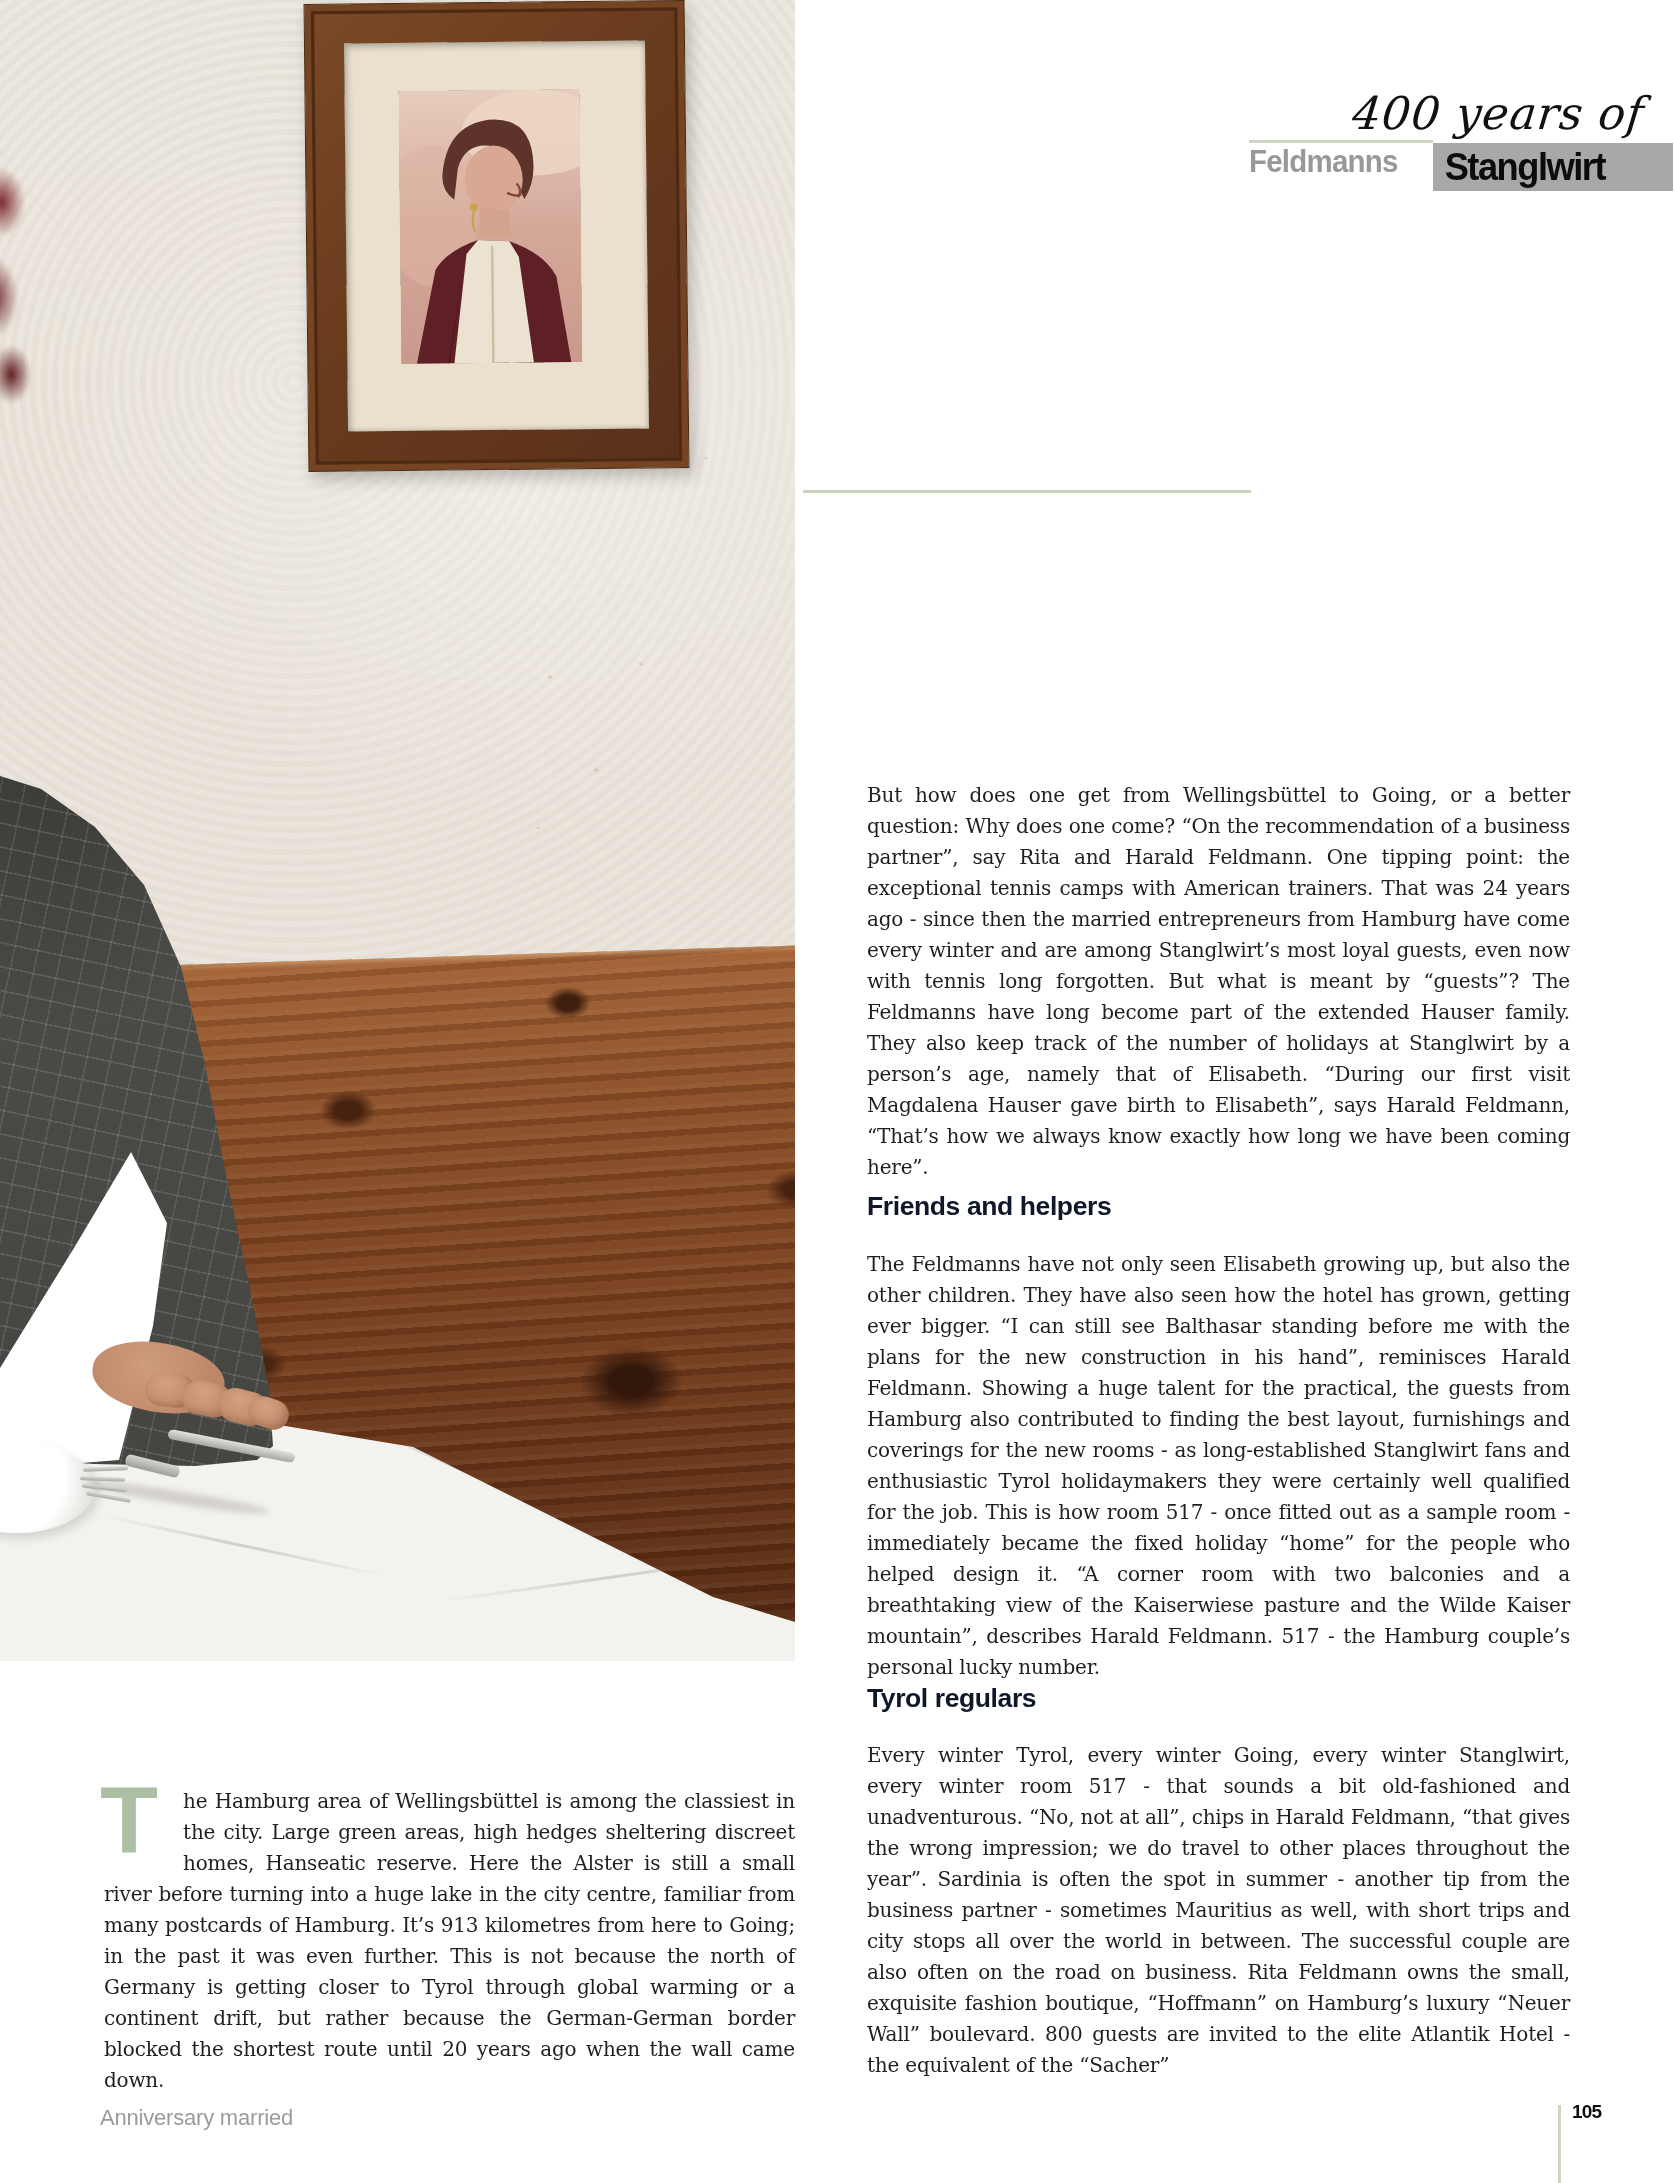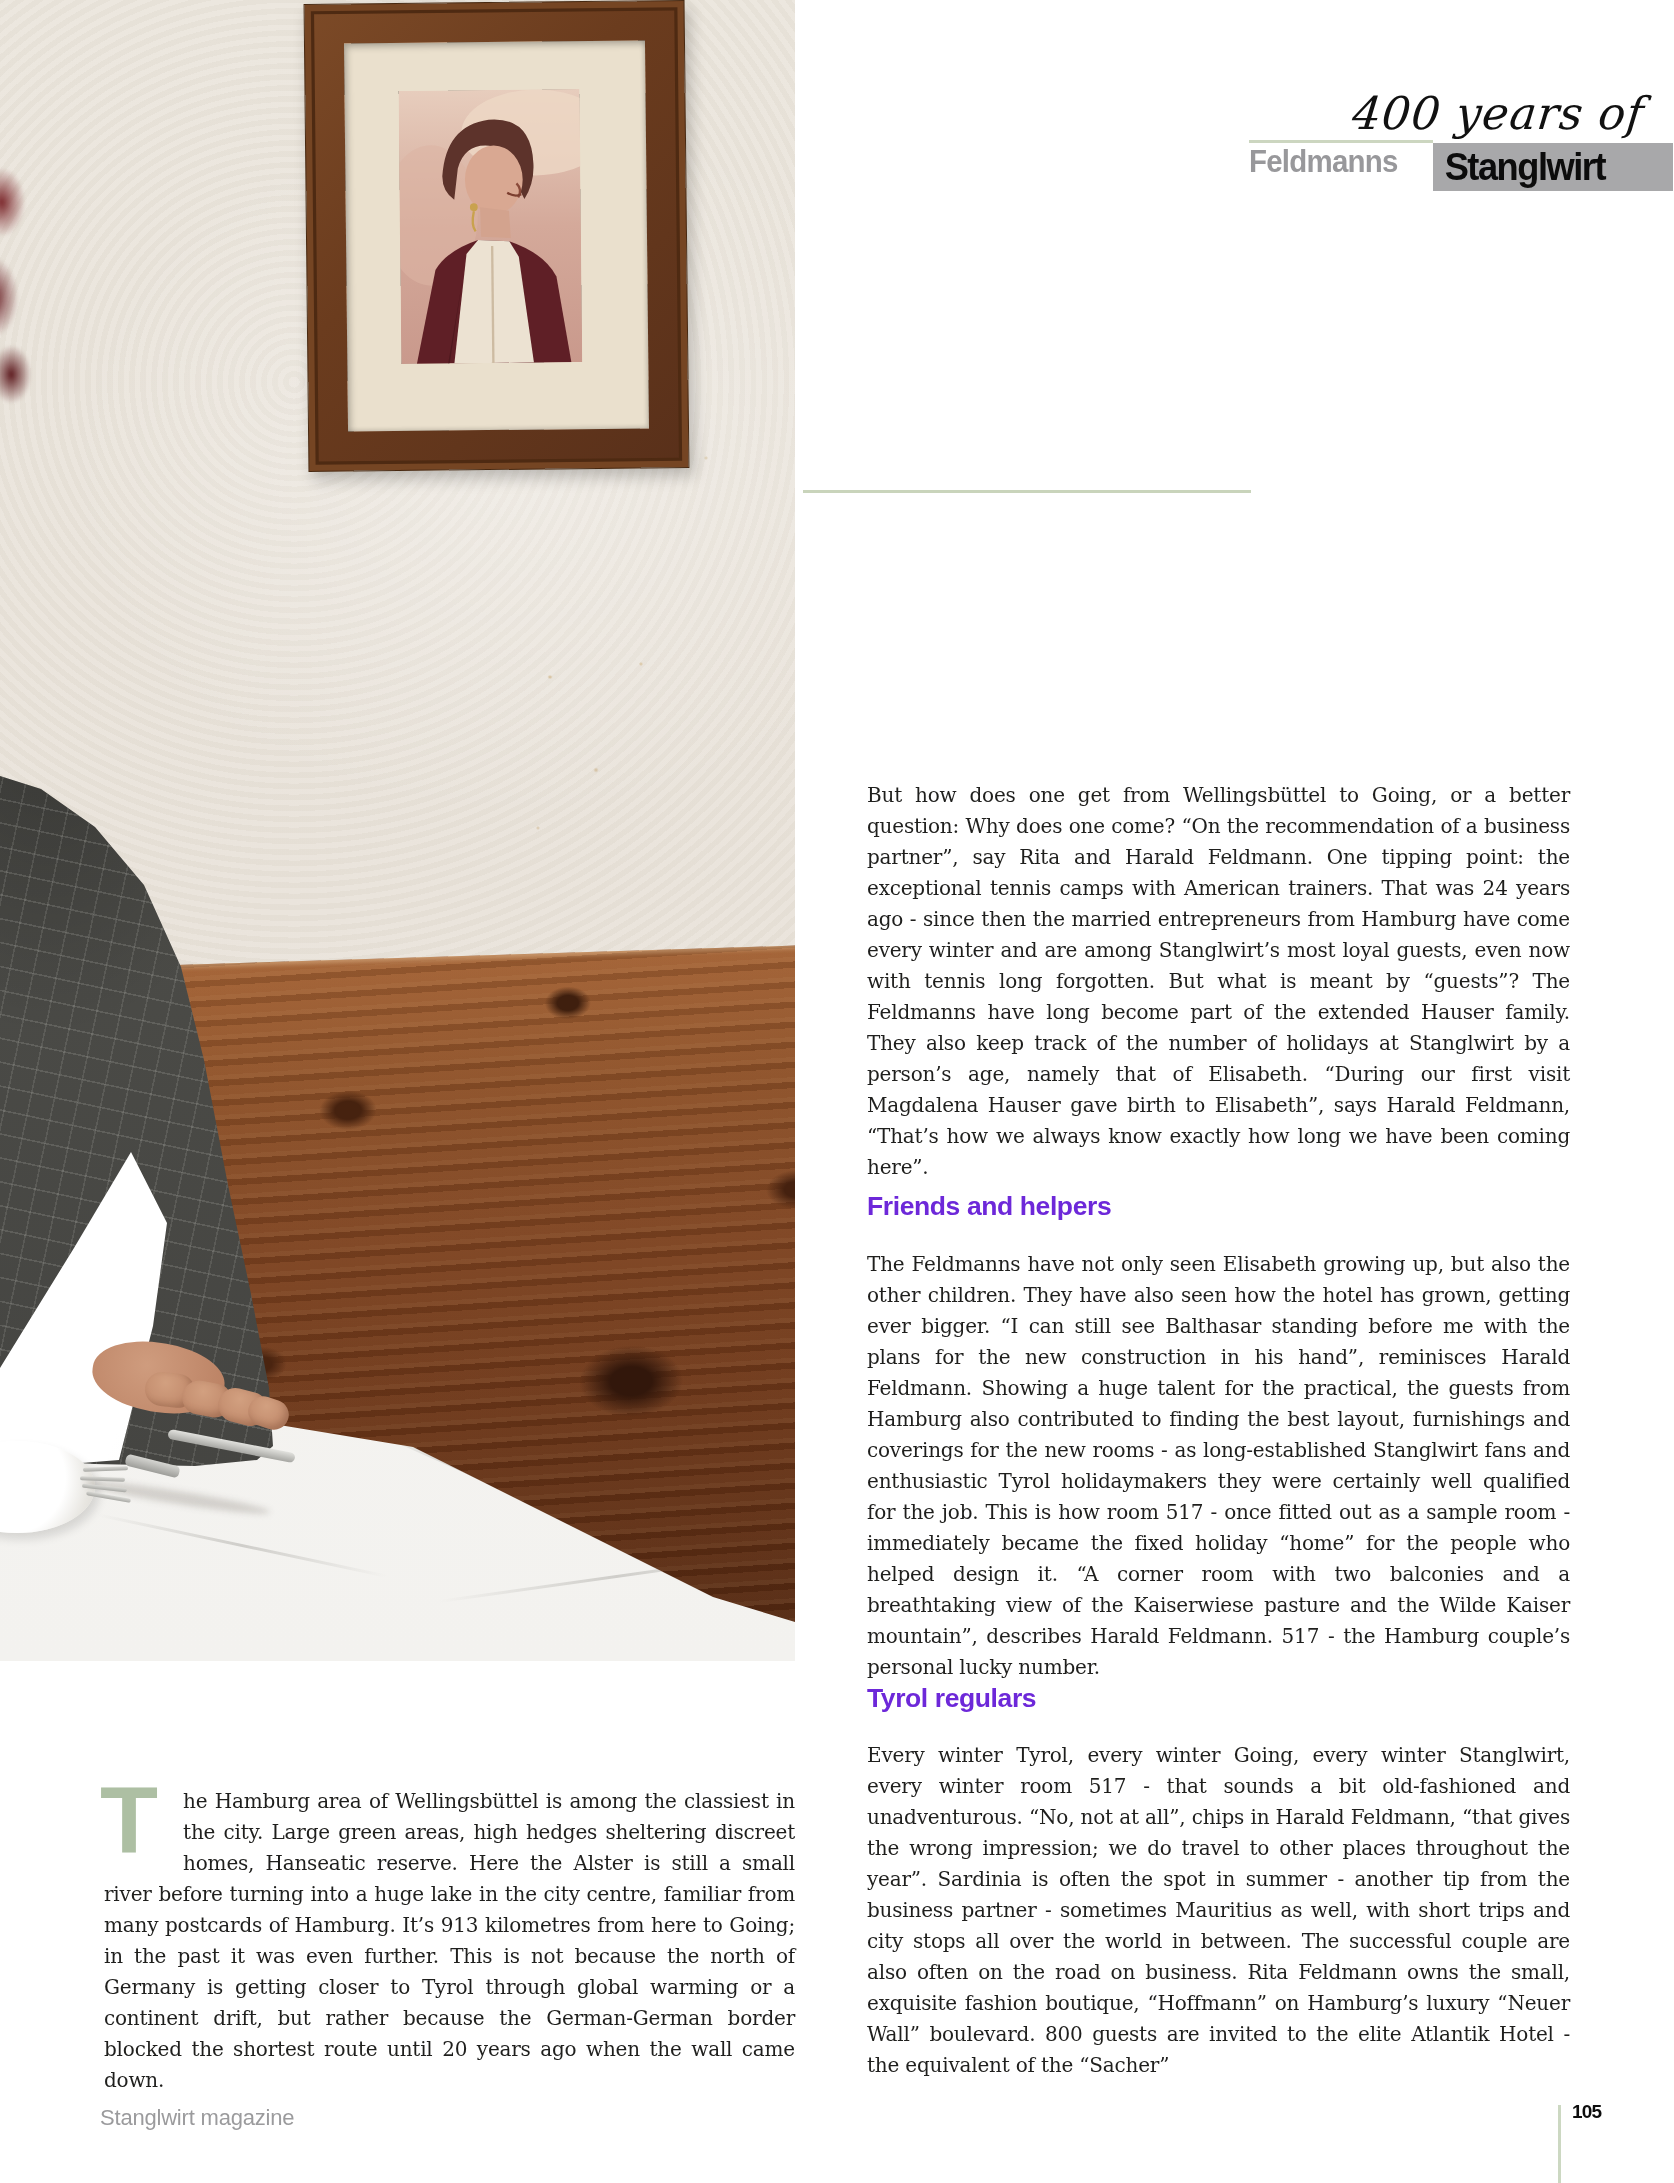--- a/index.html
+++ b/index.html
@@ -98,21 +98,21 @@
   
   .caption{position:absolute;left:867px;top:384px;width:384px;text-align:right;
      font-size:21px;line-height:31px;color:#1c1c1a;letter-spacing:-0.2px;}
   .caption-rule{position:absolute;left:803px;top:490px;width:448px;height:3.1px;background:#c9d4bb;}
 
   
   .serif{font-family:"DejaVu Serif",serif;font-size:20px;line-height:31px;color:#1f1f1d;
      text-align:justify;letter-spacing:-0.2px;}
   .col-r{position:absolute;left:867px;width:703px;margin:0;}
   .p1{top:780px;} .p2{top:1249px;} .p3{top:1740px;}
-  h2.subhead{position:absolute;left:867px;margin:0;font-size:26.5px;font-weight:bold;color:#6d28d9;
+  h2.subhead{position:absolute;left:867px;margin:0;font-size:26.5px;font-weight:bold;color:#0f172a;
      letter-spacing:-0.4px;}
   .h1{top:1191px;} .h2{top:1683px;}
   .intro{position:absolute;left:100px;top:1782px;width:699px;}
   .intro p{margin:4px;}
   .dropcap{float:left;width:80px;height:87px;margin-right:3.1px;
      font-family:"Liberation Sans",sans-serif;font-weight:bold;font-size:95px;line-height:76px;color:#adbfa3;}
 
   
   .imprint{position:absolute;left:100px;top:2105px;font-size:22px;color:#9b9b9d;letter-spacing:-0.2px;}
   .pageno-rule{position:absolute;left:1558px;top:2105px;width:3.1px;height:78px;background:#ccd8c2;}
@@ -200,18 +200,18 @@
   <h2 class="subhead h1">Friends and helpers</h2>
   <p class="serif col-r p2">The Feldmanns have not only seen Elisabeth growing up, but also the other children. They have also seen how the hotel has grown, getting ever bigger. “I can still see Balthasar standing before me with the plans for the new construction in his hand”, reminisces Harald Feldmann. Showing a huge talent for the practical, the guests from Hamburg also contributed to finding the best layout, furnishings and coverings for the new rooms - as long-established Stanglwirt fans and enthusiastic Tyrol holidaymakers they were certainly well qualified for the job. This is how room 517 - once fitted out as a sample room - immediately became the fixed holiday “home” for the people who helped design it. “A corner room with two balconies and a breathtaking view of the Kaiserwiese pasture and the Wilde Kaiser mountain”, describes Harald Feldmann. 517 - the Hamburg couple’s personal lucky number.</p>
   <h2 class="subhead h2">Tyrol regulars</h2>
   <p class="serif col-r p3">Every winter Tyrol, every winter Going, every winter Stanglwirt, every winter room 517 - that sounds a bit old-fashioned and unadventurous. “No, not at all”, chips in Harald Feldmann, “that gives the wrong impression; we do travel to other places throughout the year”. Sardinia is often the spot in summer - another tip from the business partner - sometimes Mauritius as well, with short trips and city stops all over the world in between. The successful couple are also often on the road on business. Rita Feldmann owns the small, exquisite fashion boutique, “Hoffmann” on Hamburg’s luxury “Neuer Wall” boulevard. 800 guests are invited to the elite Atlantik Hotel - the equivalent of the “Sacher”</p>
 
   <div class="intro serif">
     <span class="dropcap">T</span>
     <p>he Hamburg area of Wellingsbüttel is among the classiest in the city. Large green areas, high hedges sheltering discreet homes, Hanseatic reserve. Here the Alster is still a small river before turning into a huge lake in the city centre, familiar from many postcards of Hamburg. It’s 913 kilometres from here to Going; in the past it was even further. This is not because the north of Germany is getting closer to Tyrol through global warming or a continent drift, but rather because the German-German border blocked the shortest route until 20 years ago when the wall came down.</p>
   </div>
 
-  <div class="imprint">Stanglwirt magazine</div>
+  <div class="imprint">Anniversary married</div>
   <div class="pageno-rule"></div>
   <div class="pageno">105</div>
 
 </div>
 
 
 </body></html>

